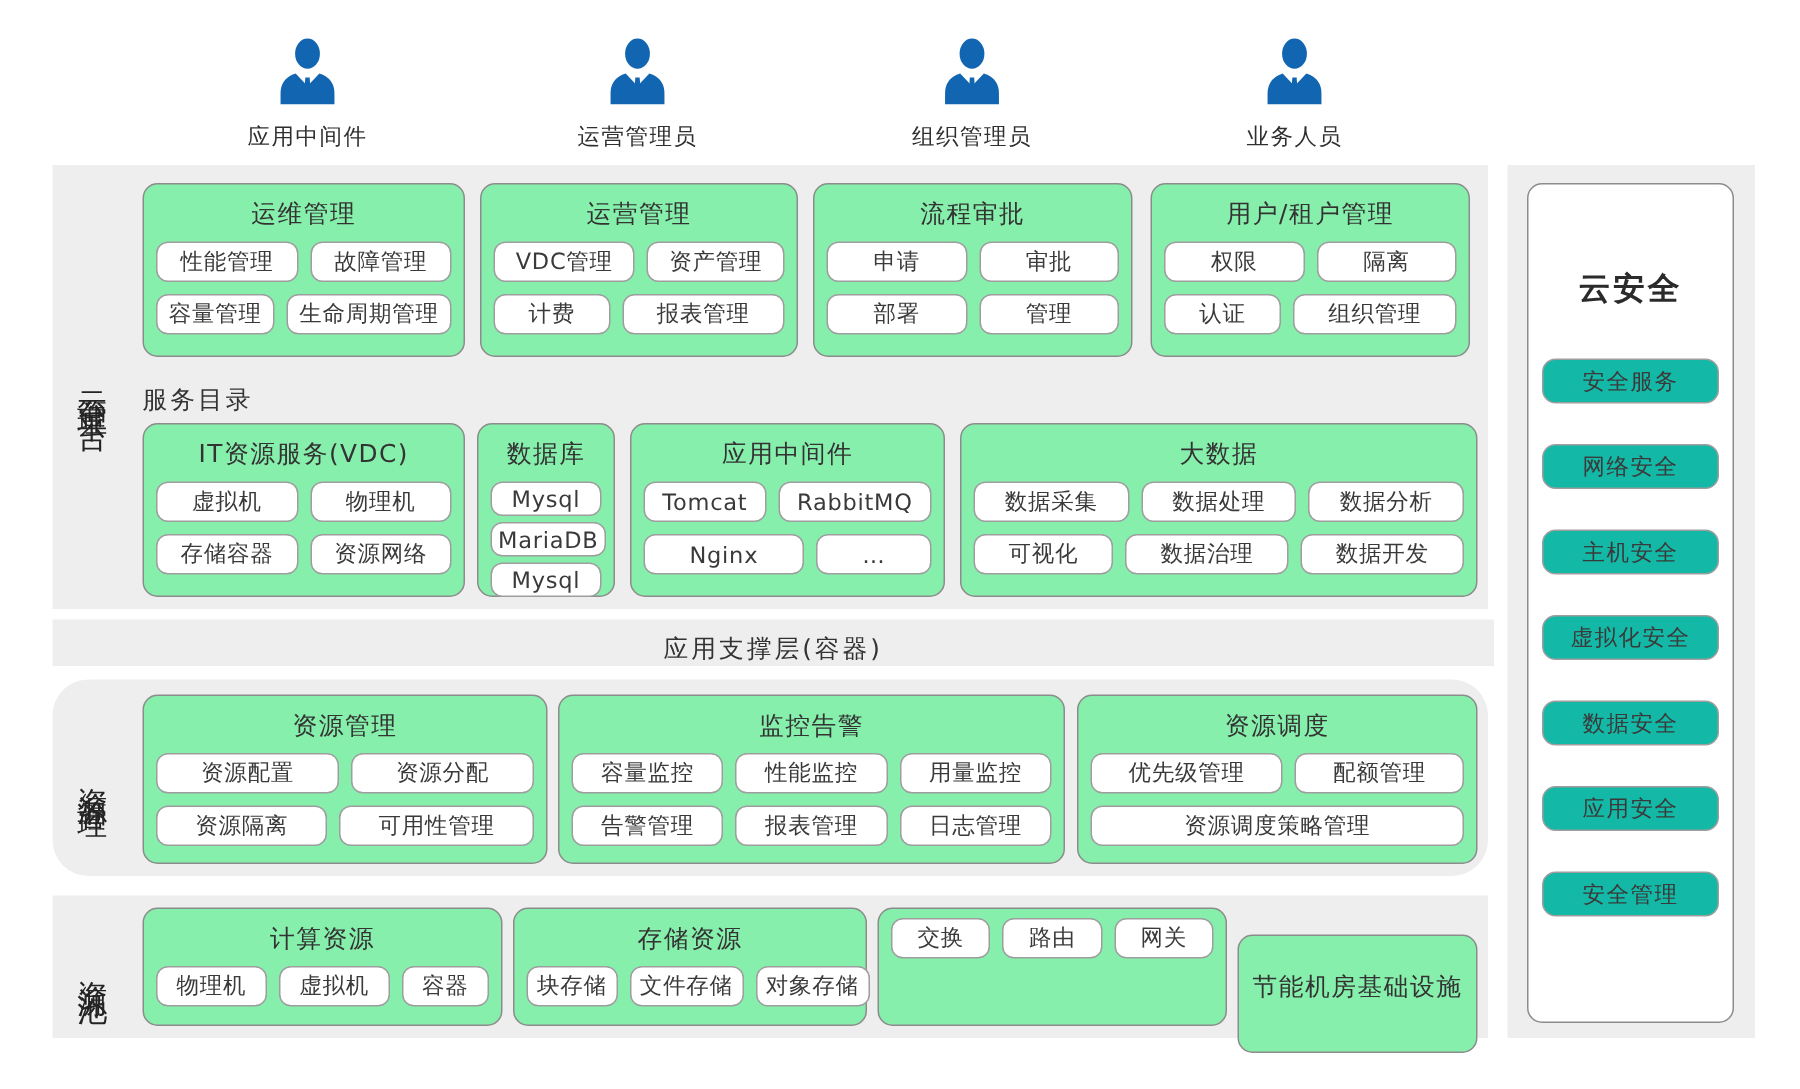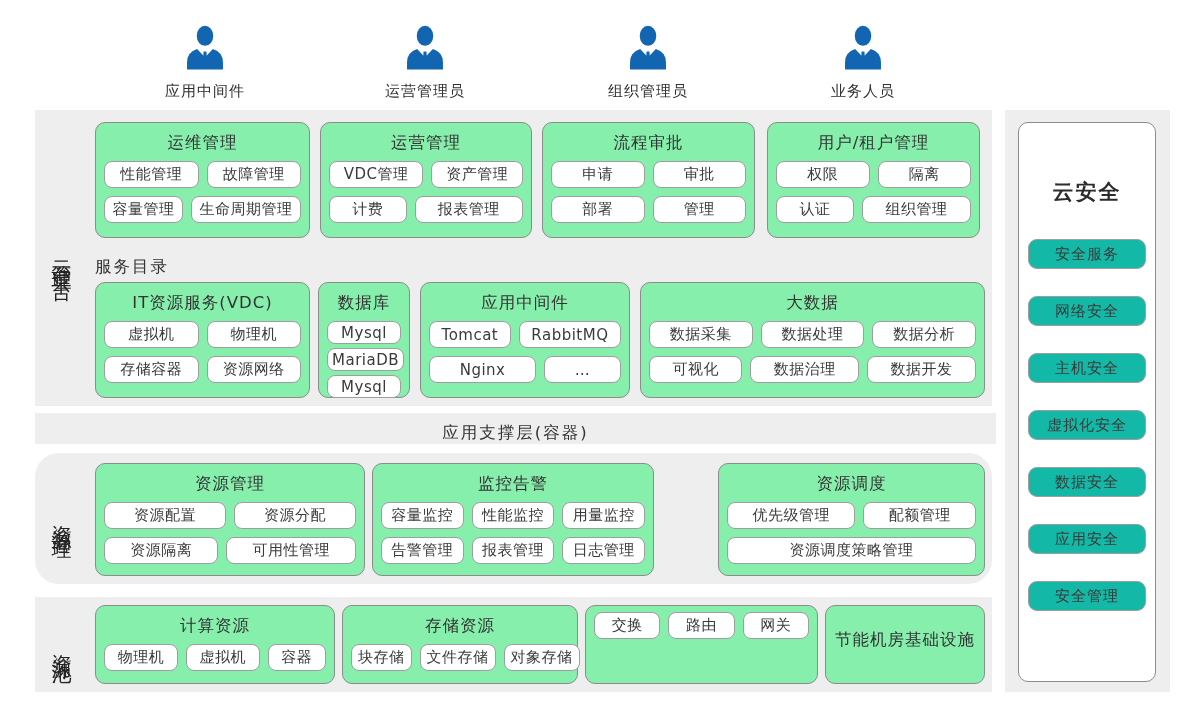--- a/index.html
+++ b/index.html
@@ -34,21 +34,21 @@
   .gtitle { text-align:center; font-size:16.5px; font-weight:500; color:#333;
             padding:3px 0 7px; letter-spacing:1px; white-space:nowrap; }
   .rows { display:flex; flex-direction:column; gap:8px; flex:1; justify-content:flex-start; }
   .prow { display:flex; gap:8px; }
   .pill { flex:1 1 auto; display:flex; align-items:center; justify-content:center;
           border:1.2px solid #9e9e9e; border-radius:8px; background:#fff;
           font-size:15px; color:#3a3a3a; min-height:27px; padding:2px 6px;
           white-space:nowrap; letter-spacing:0.5px; }
   .tight .rows { gap:4px; }
   .tight .pill { min-height:23px; padding:0 4px; }
-  .center-title { justify-content:center; }
+  .center-title { justify-content:center;margin-top:18px; }
   .center-title .gtitle { padding:0; }
 
   
   .sec-box { position:absolute; left:13px; top:12px; width:138px; height:560px;
              background:#fff; border:1.5px solid #8c8c8c; border-radius:10px; }
   .sec-title { margin-top:55px; text-align:center; font-size:21px; font-weight:700;
                color:#2b2b2b; letter-spacing:2px; }
   .sec-list { margin-top:33px; display:flex; flex-direction:column; align-items:center; }
   .sec-pill { width:118px; height:30px; margin-bottom:27px; display:flex; align-items:center;
               justify-content:center; border:1.2px solid #9e9e9e; border-radius:9px;
@@ -220,21 +220,21 @@
           <div class="prow">
             <span class="pill">资源配置</span>
             <span class="pill">资源分配</span>
           </div>
           <div class="prow">
             <span class="pill">资源隔离</span>
             <span class="pill">可用性管理</span>
           </div>
         </div>
     </div>
-    <div class="gbox" style="left:337px;top:10px;width:282px;height:113px">
+    <div class="gbox" style="left:337px;top:10px;width:338px;height:113px">
       <div class="gtitle">监控告警</div>
       <div class="rows">
           <div class="prow">
             <span class="pill">容量监控</span>
             <span class="pill">性能监控</span>
             <span class="pill">用量监控</span>
           </div>
           <div class="prow">
             <span class="pill">告警管理</span>
             <span class="pill">报表管理</span>

